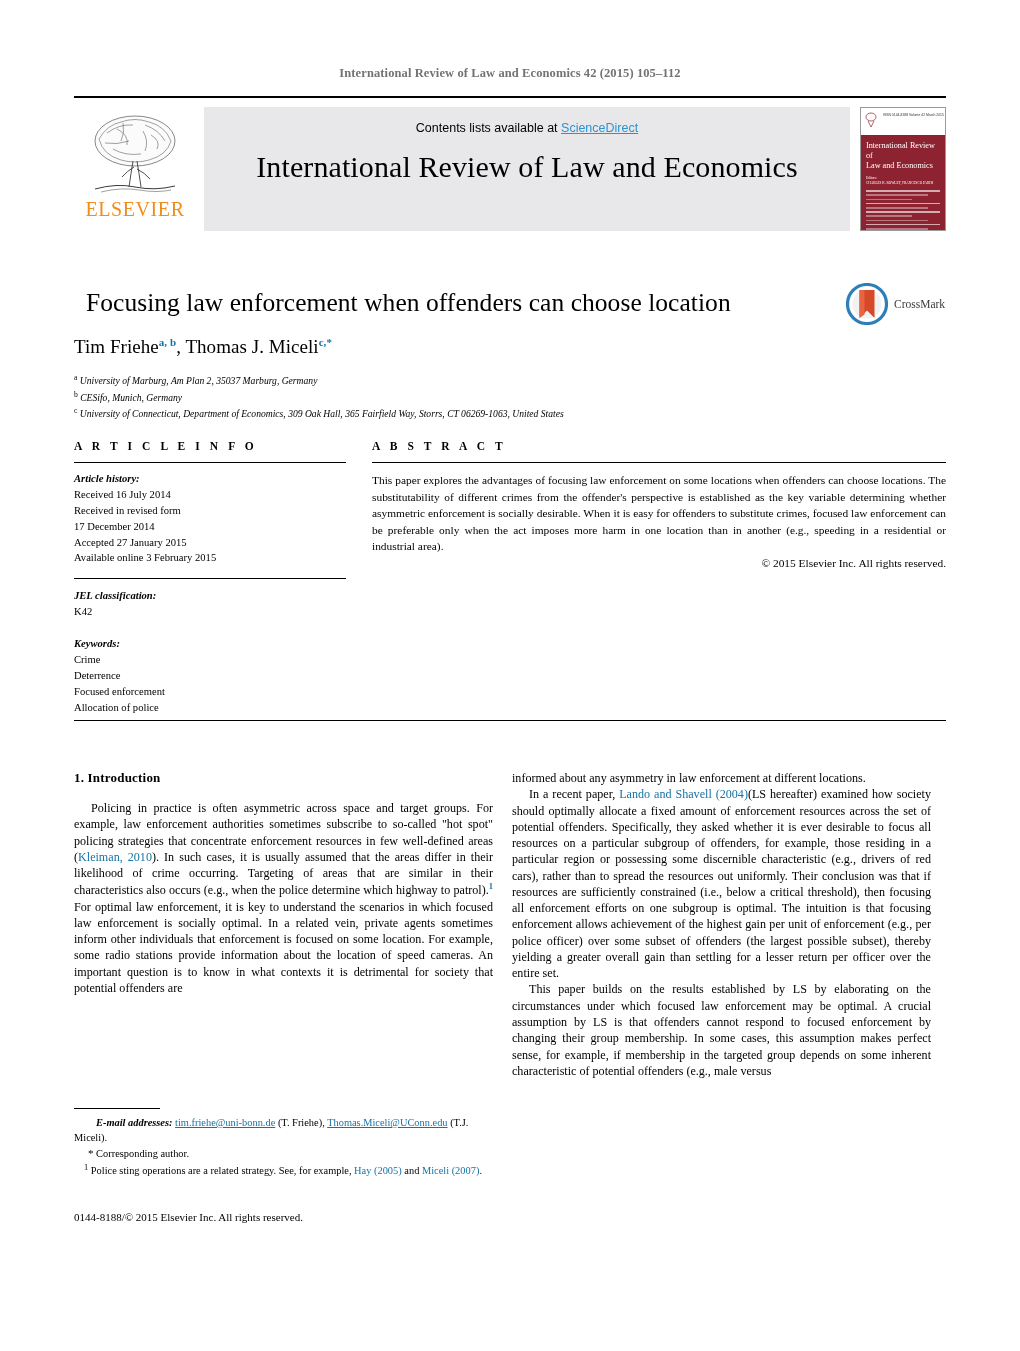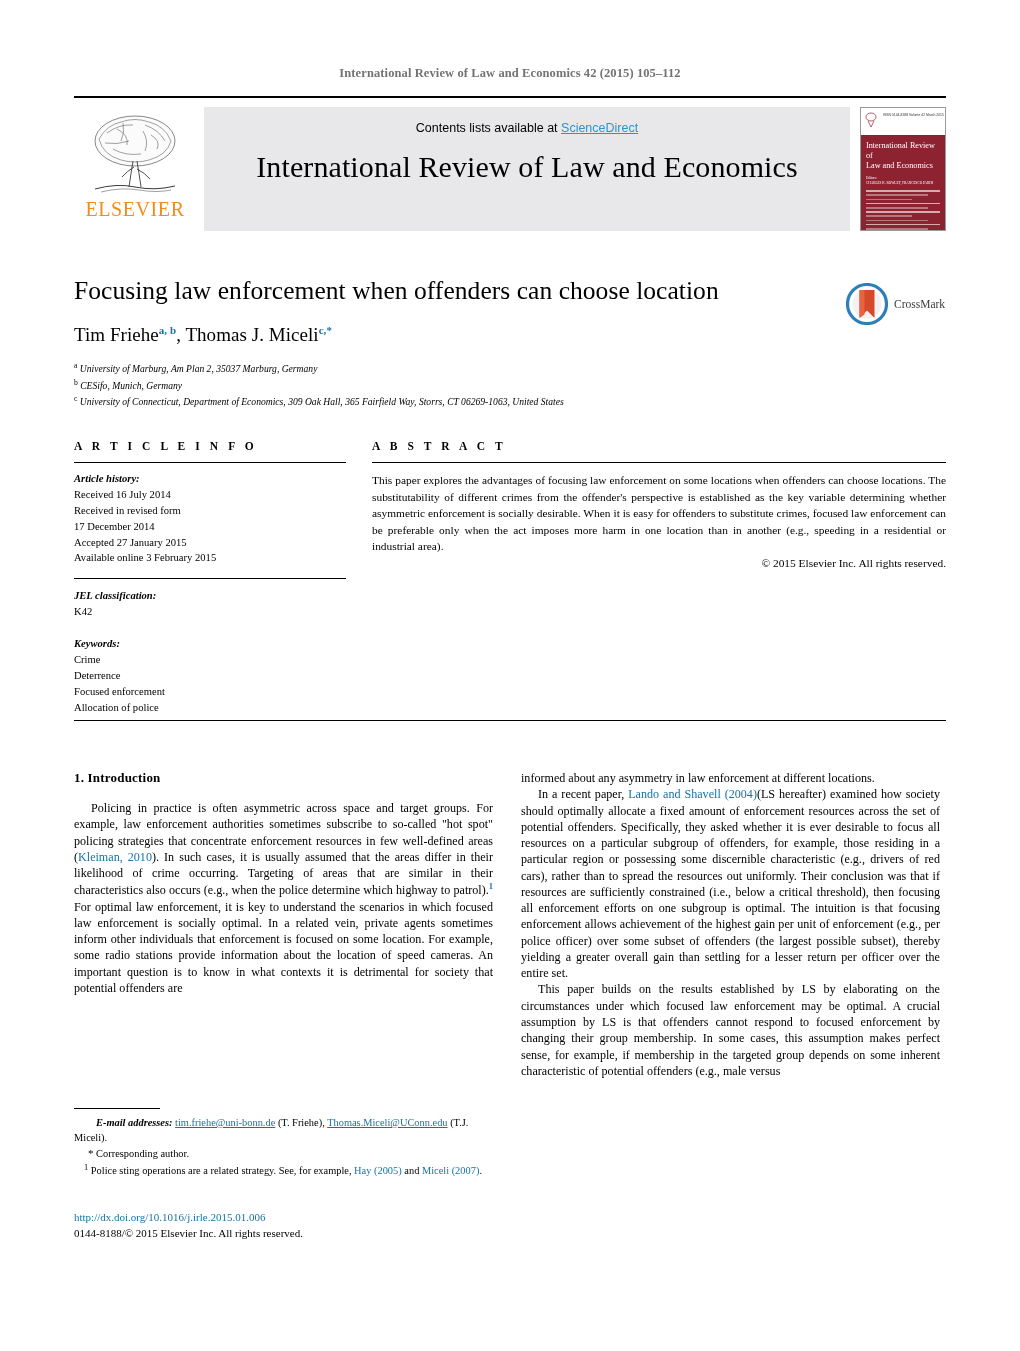--- a/index.html
+++ b/index.html
@@ -47,21 +47,21 @@
   .cov-ed{color:#fff;font-size:3.4px;padding:5px 5px 0 5px;line-height:1.5;}
   .cov-lines{padding:4px 5px 0 5px;}
   .cov-ln{height:1.6px;background:rgba(255,255,255,.62);margin-bottom:2.6px;}
   .cov-ln.s{width:62%;}
   .cov-ln.m{width:84%;}
   .cov-ln.l{width:100%;}
   .cov-ln.dim{background:rgba(255,255,255,.38);}
 
   
   .titleblock{position:absolute;left:74px;top:276px;width:872px;}
-  .art-title{font-size:25.5px;line-height:1.2;font-weight:normal;margin:0;
+  .art-title{font-size:25.5px;line-height:1.2;font-weight:normal;margin:12px;
              letter-spacing:.05px;width:760px;}
   .authors{font-size:19px;margin-top:17px;letter-spacing:.05px;}
   .authors sup{font-size:11px;color:#1673a6;font-weight:bold;vertical-align:super;}
   .affils{margin-top:14px;}
   .affil{font-size:9.6px;font-style:italic;line-height:1.62;}
   .affil sup{font-style:normal;font-size:7.6px;vertical-align:super;}
 
   .crossmark{position:absolute;right:0;top:6px;width:100px;height:44px;
              display:flex;align-items:center;gap:6px;}
   .cm-word{font-family:"Liberation Serif",serif;font-size:11.5px;color:#3b3b3b;}
@@ -78,21 +78,21 @@
   .info-body{font-size:10.6px;line-height:1.5;margin-top:8px;}
   .info-head{font-style:italic;font-weight:bold;}
   .abs-text{font-size:11.4px;line-height:1.45;margin-top:9px;text-align:justify;}
   .abs-copy{font-size:11.4px;text-align:right;margin-top:2px;}
 
   .bigrule{position:absolute;left:74px;top:720px;width:872px;
            border-top:1.6px solid #000;}
 
   
   .body{position:absolute;left:74px;top:770px;width:872px;
-        display:flex;gap:28px;}
+        display:flex;gap:19px;}
   .col{width:419px;flex:0 0 419px;}
   h2.secnum{font-size:13px;font-weight:bold;margin:0 0 14px 0;letter-spacing:.2px;}
   p.para{font-size:12.1px;line-height:1.345;text-align:justify;margin:0;
          text-indent:17px;}
   p.para.noind{text-indent:0;}
   a.cite{color:#1673a6;text-decoration:none;}
   sup.fn{color:#1673a6;font-size:8.5px;font-weight:bold;vertical-align:super;}
 
   
   .footnotes{position:absolute;left:74px;top:1108px;width:419px;}
@@ -276,17 +276,16 @@
     </div>
     <div class="fn-line" style="text-indent:14px">
       <span class="star">*</span> <span>Corresponding author.</span>
     </div>
     <div class="fn-line" style="text-indent:10px">
       <sup class="fn-num">1</sup><span> Police sting operations are a related strategy. See, for example, </span><a class="cite" href="#">Hay (2005)</a><span> and </span><a class="cite" href="#">Miceli (2007)</a><span>.</span>
     </div>
   </div>
 
   <div class="footer">
-    <div class="doi">http://dx.doi.org/10.1016/j.irle.2015.01.006</div>
     <div class="issn">0144-8188/© 2015 Elsevier Inc. All rights reserved.</div>
   </div>
 
 </div>
 
 </body></html>

